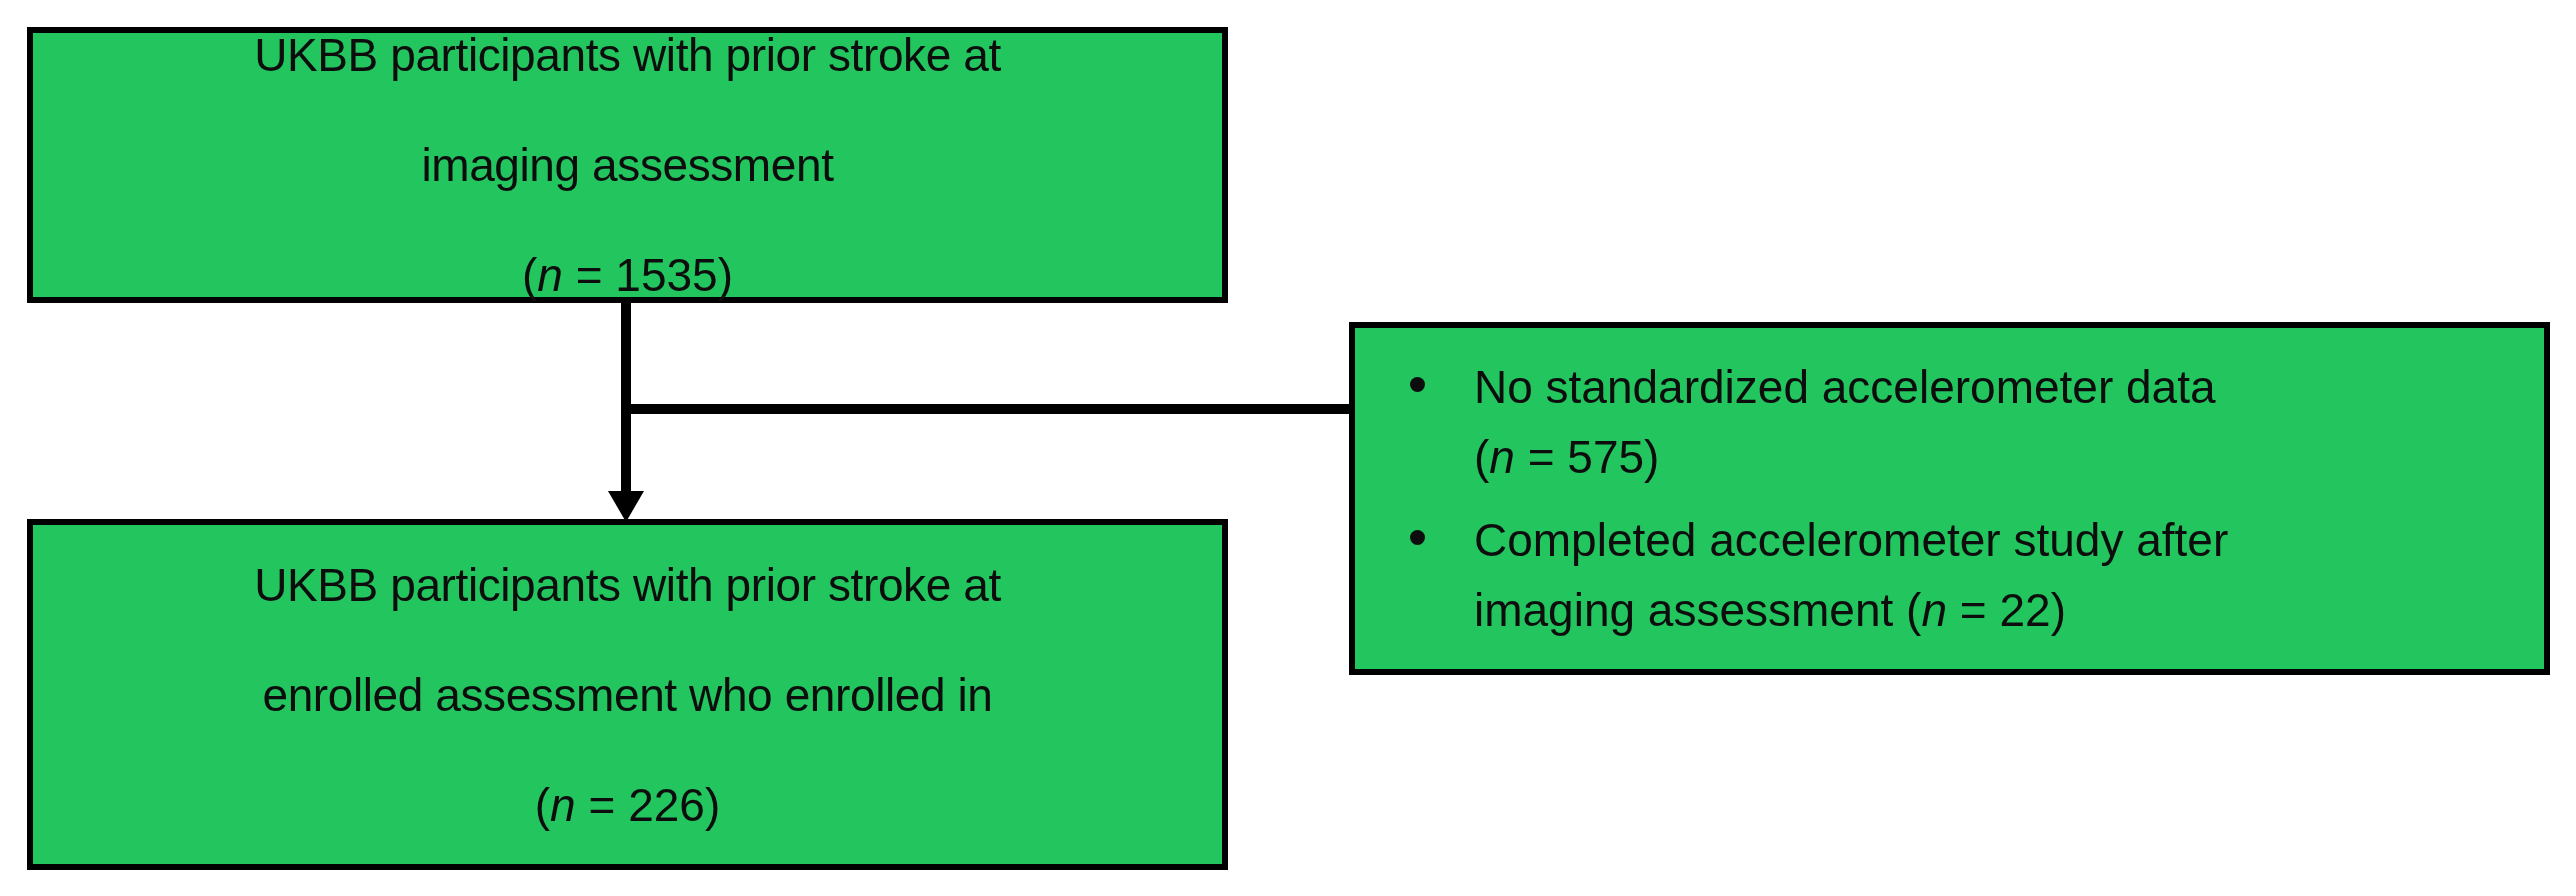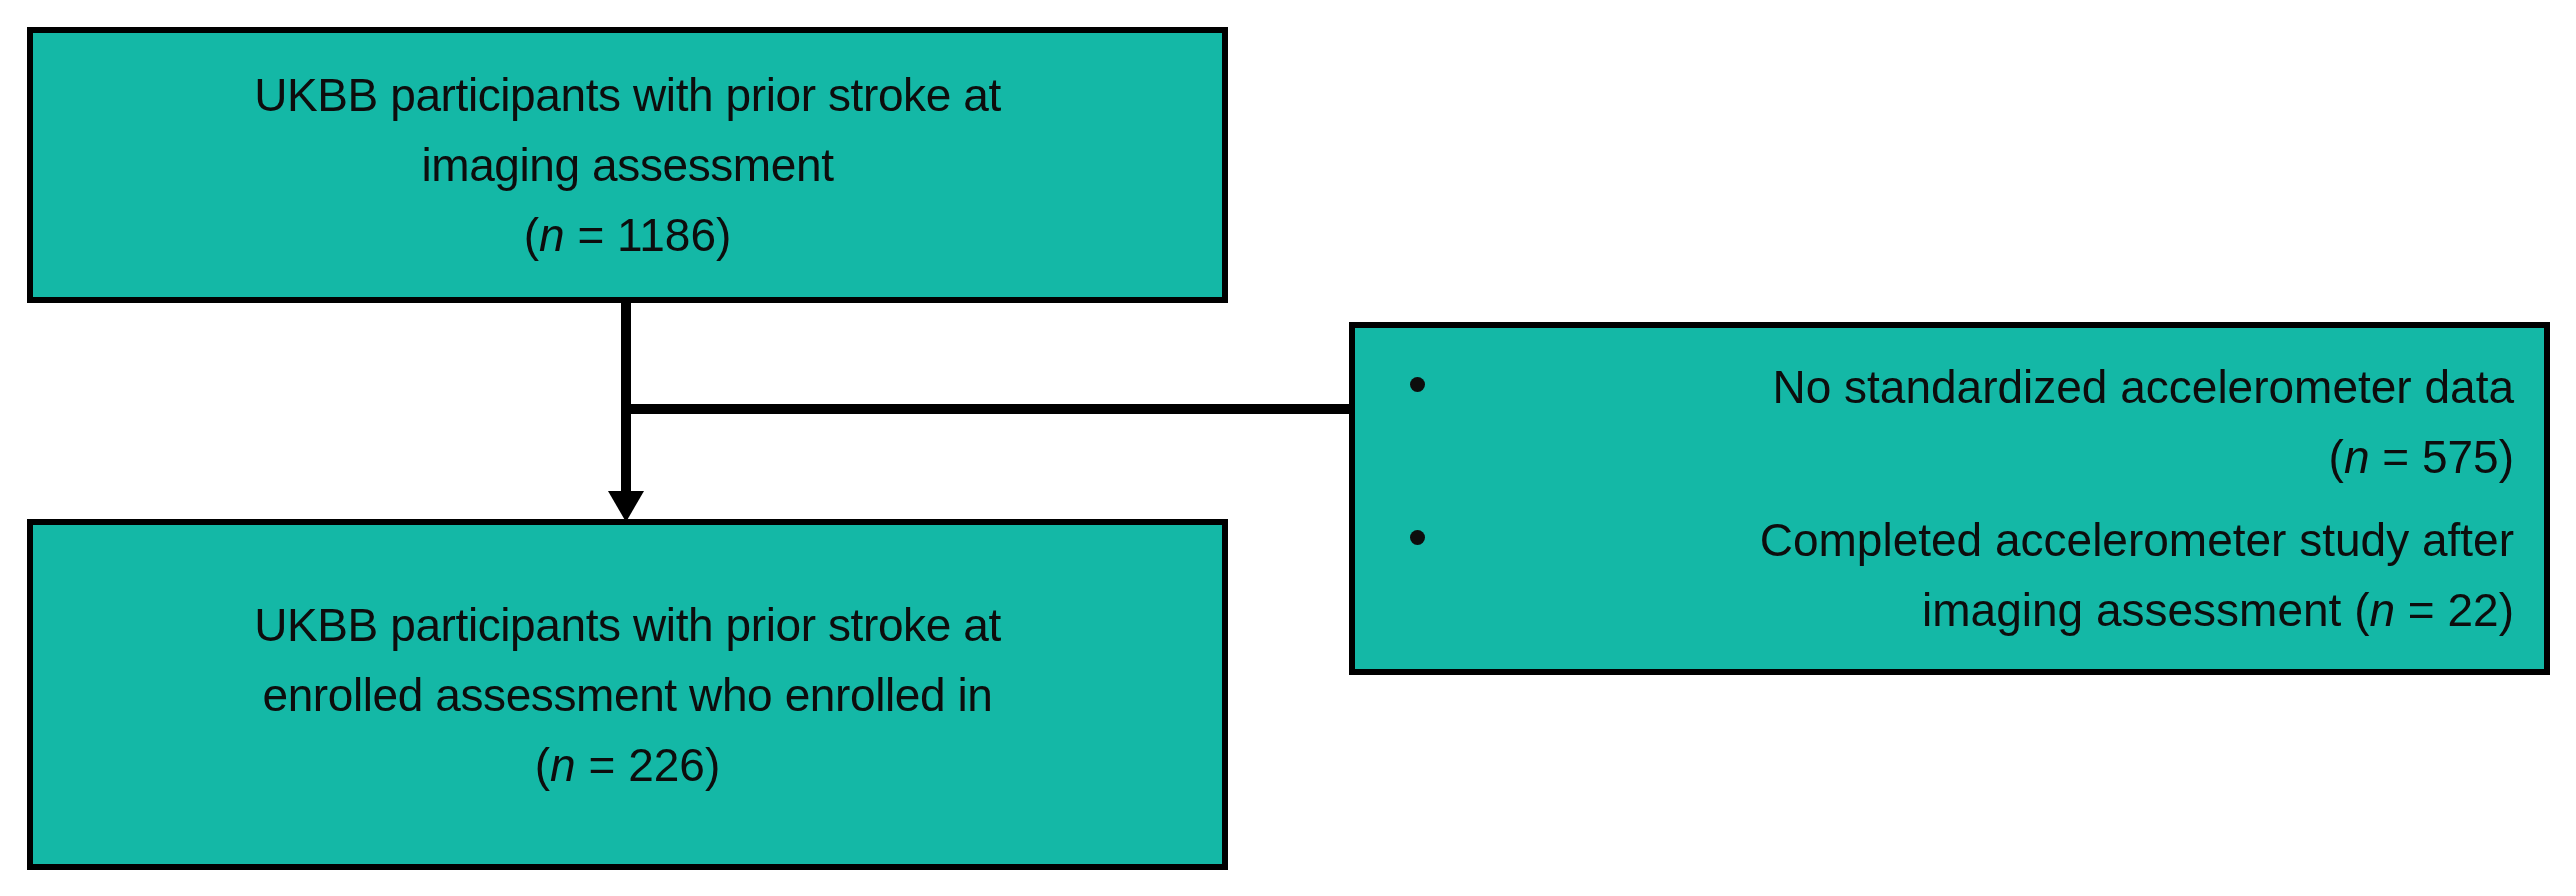--- a/index.html
+++ b/index.html
@@ -17,25 +17,26 @@
     width: 2576px;
     height: 897px;
     background: #ffffff;
     overflow: hidden;
   }
 
   
   .flow-box {
     position: absolute;
     box-sizing: border-box;
-    background: #14b8a6;
+    background: #22c55e;
     border: 6px solid #000000;
     display: flex;
     flex-direction: column;
     justify-content: center;
+    gap: 40px;
   }
 
   #box-source {
     left: 27px;
     top: 27px;
     width: 1201px;
     height: 276px;
     align-items: center;
     text-align: center;
     padding: 0 21px;
@@ -88,21 +89,20 @@
     list-style: none;
     margin: 0;
     padding: 0;
     width: 100%;
   }
 
   .bullet-item {
     position: relative;
     padding-left: 80px;
     margin: 0 0 13.3px 0;
-    text-align: right;
   }
   .bullet-item:last-child {
     margin-bottom: 0;
   }
 
   .bullet-dot {
     position: absolute;
     left: 16.3px;
     top: 25px;
     width: 15px;
@@ -150,21 +150,21 @@
   }
 </style>
 </head>
 <body>
 
 <div id="flow-canvas">
 
   <div class="flow-box" id="box-source">
     <div class="box-line">UKBB participants with prior stroke at</div>
     <div class="box-line">imaging assessment</div>
-    <div class="count-line"><span>(</span><span class="ital-n">n</span><span> = </span><span>1186</span><span>)</span></div>
+    <div class="count-line"><span>(</span><span class="ital-n">n</span><span> = </span><span>1535</span><span>)</span></div>
   </div>
 
   <div class="connector-vertical"></div>
   <div class="connector-horizontal"></div>
   <div class="arrow-head"></div>
 
   <div class="flow-box" id="box-excluded">
     <ul class="bullet-list">
 
       <li class="bullet-item">

